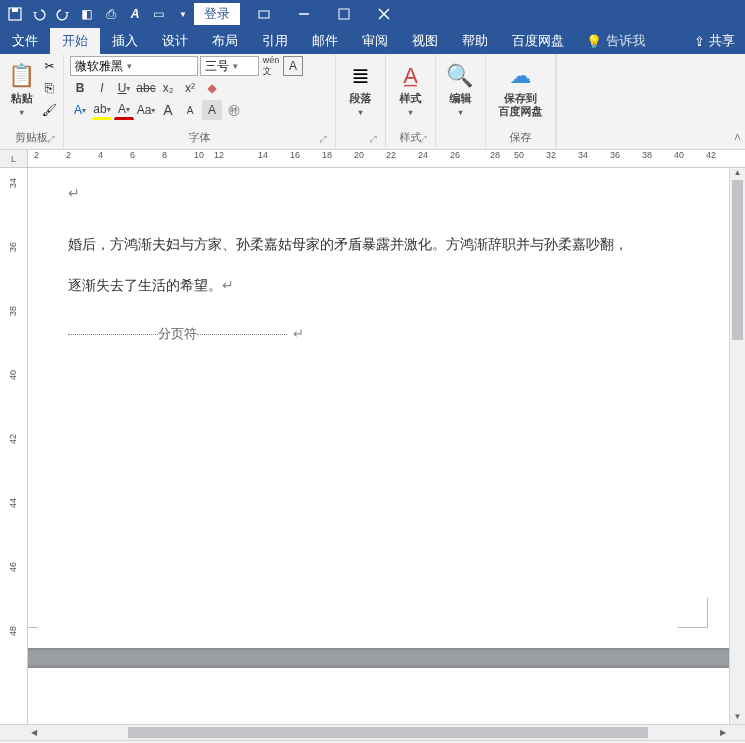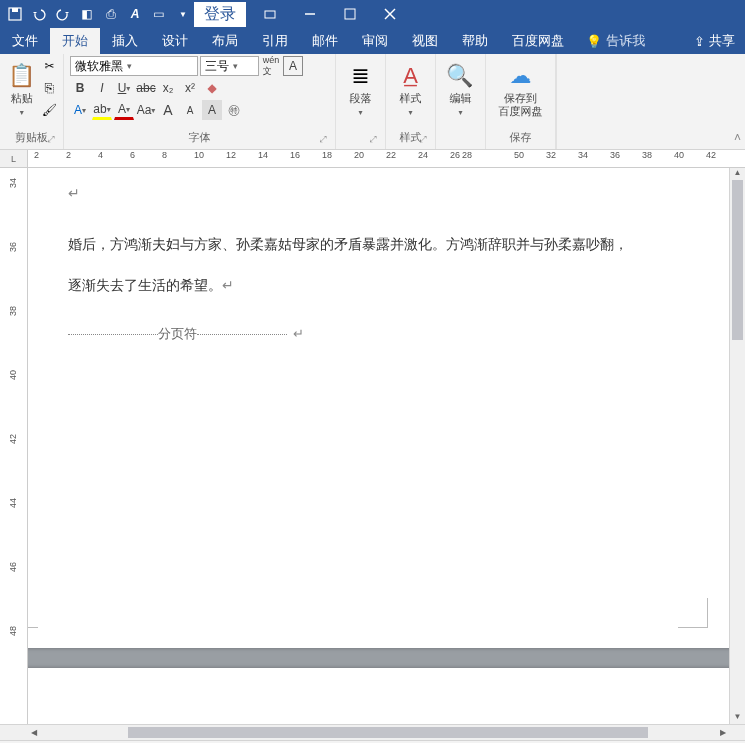--- a/index.html
+++ b/index.html
@@ -4,41 +4,41 @@
 <style>
 * { margin: 0; padding: 0; box-sizing: border-box; font-family: "Microsoft YaHei", sans-serif; }
 body { width: 745px; height: 743px; overflow: hidden; background: #e6e6e6; font-size: 12px; }
 
 
 .titlebar { height: 28px; background: #2b579a; display: flex; align-items: center; color: #fff; }
 .tb-left { display: flex; align-items: center; gap: 2px; padding-left: 4px; }
 .tb-icon { width: 22px; height: 22px; display: flex; align-items: center; justify-content: center; cursor: pointer; }
 .tb-title { flex: 1; text-align: center; font-size: 12px; color: #d6e0f0; overflow: hidden; white-space: nowrap; }
 .tb-right { display: flex; align-items: center; }
-.login-btn { background: #fff; color: #2b579a; padding: 2px 10px; font-size: 16px; margin-right: 4px; cursor: pointer; }
+.login-btn { background: #fff; color: #2b579a; padding: 2px 10px; font-size: 13px; margin-right: 4px; cursor: pointer; }
 .win-btn { width: 40px; height: 28px; display: flex; align-items: center; justify-content: center; cursor: pointer; }
 
 
 .menubar { height: 26px; background: #2b579a; display: flex; align-items: stretch; color: #fff; font-size: 13px; }
 .menu-item { padding: 0 12px; display: flex; align-items: center; cursor: pointer; }
 .menu-item.active { background: #f3f3f3; color: #2b579a; }
 .menu-spacer { flex: 1; }
 .tell-me { display: flex; align-items: center; gap: 4px; padding: 0 10px; cursor: text; color: #d6e0f0; }
 .share-btn { display: flex; align-items: center; gap: 4px; padding: 0 10px; cursor: pointer; }
 
 
 .ribbon { height: 96px; background: #f3f3f3; border-bottom: 1px solid #d4d4d4; display: flex; }
 .rgroup { border-right: 1px solid #e1e1e1; padding: 2px 6px; display: flex; flex-direction: column; }
 .rgroup-body { flex: 1; display: flex; align-items: flex-start; }
 .rgroup-label { text-align: center; font-size: 11px; color: #666; padding-bottom: 2px; position: relative; }
 .dlg-launcher { position: absolute; right: 0; bottom: 2px; width: 12px; height: 12px; cursor: pointer; color: #888; font-size: 9px; display: flex; align-items: center; justify-content: center; }
 
 .big-btn { display: flex; flex-direction: column; align-items: center; justify-content: center; width: 40px; padding: 4px 2px; cursor: pointer; }
 .big-btn .icon { font-size: 22px; height: 32px; display: flex; align-items: center; }
-.big-btn .lbl { font-size: 11px; color: #444; text-align: center; line-height: 13px; }
+.big-btn .lbl { font-size: 11px; color: #444; text-align: center; line-height: 13px; font-weight: bold; }
 .caret { font-size: 8px; color: #666; }
 
 .clip-side { display: flex; flex-direction: column; gap: 2px; margin-left: 2px; }
 .small-ico { width: 20px; height: 20px; display: flex; align-items: center; justify-content: center; cursor: pointer; }
 
 .font-block { display: flex; flex-direction: column; gap: 2px; }
 .font-row { display: flex; align-items: flex-end; gap: 2px; }
 .combo { border: 1px solid #ababab; background: #fff; height: 20px; display: flex; align-items: center; padding: 0 4px; font-size: 12px; cursor: pointer; }
 .combo .dd { margin-left: 4px; color: #666; font-size: 9px; }
 .sq-btn { width: 20px; height: 20px; border: 1px solid transparent; display: flex; align-items: center; justify-content: center; cursor: pointer; font-size: 12px; color: #444; }
@@ -279,29 +279,29 @@
 
 <div class="ruler-row">
   <div class="ruler-corner">L</div>
   <div class="hruler" id="hruler">
       <span class="tick" style="left: 6px;">2</span>
       <span class="tick" style="left: 38px;">2</span>
       <span class="tick" style="left: 70px;">4</span>
       <span class="tick" style="left: 102px;">6</span>
       <span class="tick" style="left: 134px;">8</span>
       <span class="tick" style="left: 166px;">10</span>
-      <span class="tick" style="left: 198px;">12</span>
+      <span class="tick" style="left: 186px;">12</span>
       <span class="tick" style="left: 230px;">14</span>
       <span class="tick" style="left: 262px;">16</span>
       <span class="tick" style="left: 294px;">18</span>
       <span class="tick" style="left: 326px;">20</span>
       <span class="tick" style="left: 358px;">22</span>
       <span class="tick" style="left: 390px;">24</span>
       <span class="tick" style="left: 422px;">26</span>
-      <span class="tick" style="left: 434px;">28</span>
+      <span class="tick" style="left: 462px;">28</span>
       <span class="tick" style="left: 486px;">50</span>
       <span class="tick" style="left: 518px;">32</span>
       <span class="tick" style="left: 550px;">34</span>
       <span class="tick" style="left: 582px;">36</span>
       <span class="tick" style="left: 614px;">38</span>
       <span class="tick" style="left: 646px;">40</span>
       <span class="tick" style="left: 678px;">42</span>
     </div>
 </div>
 

